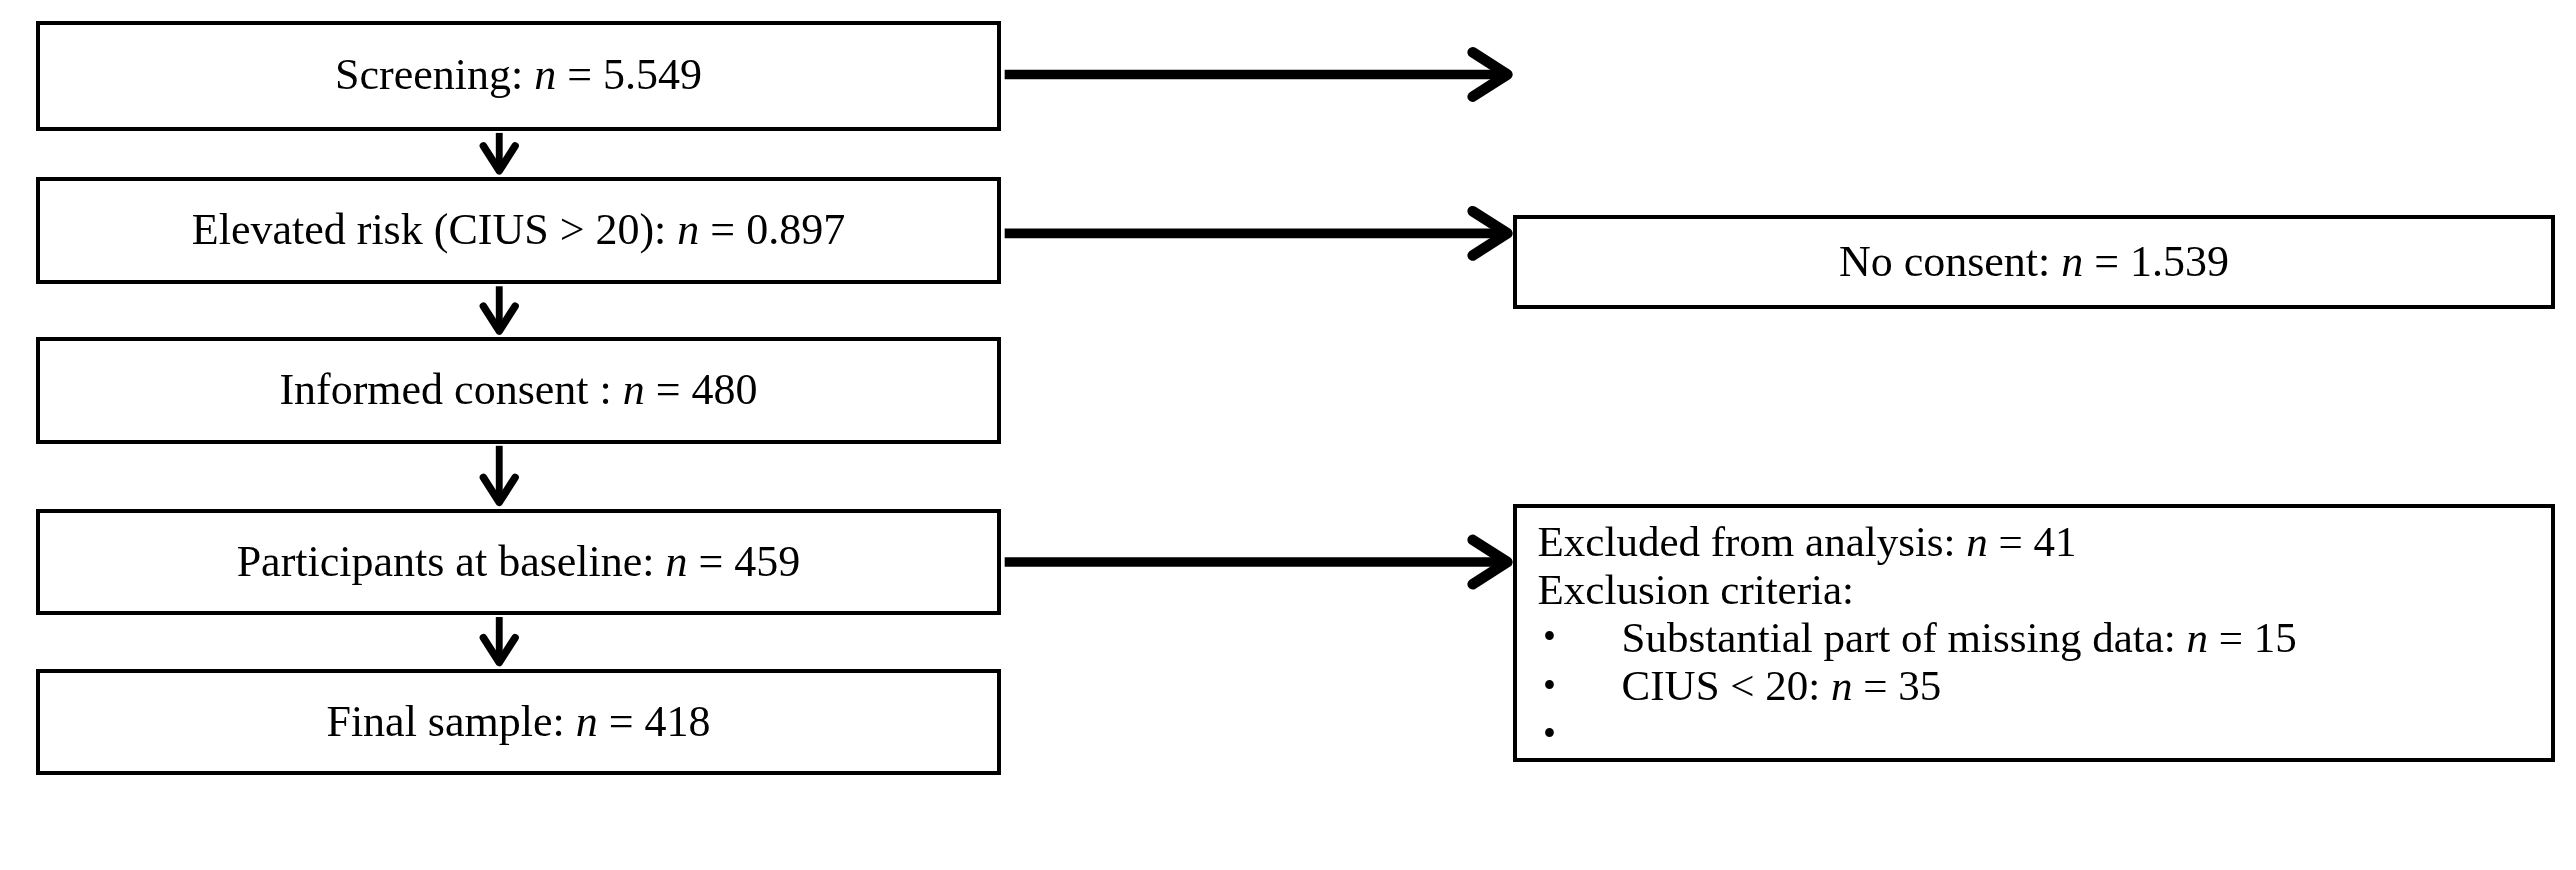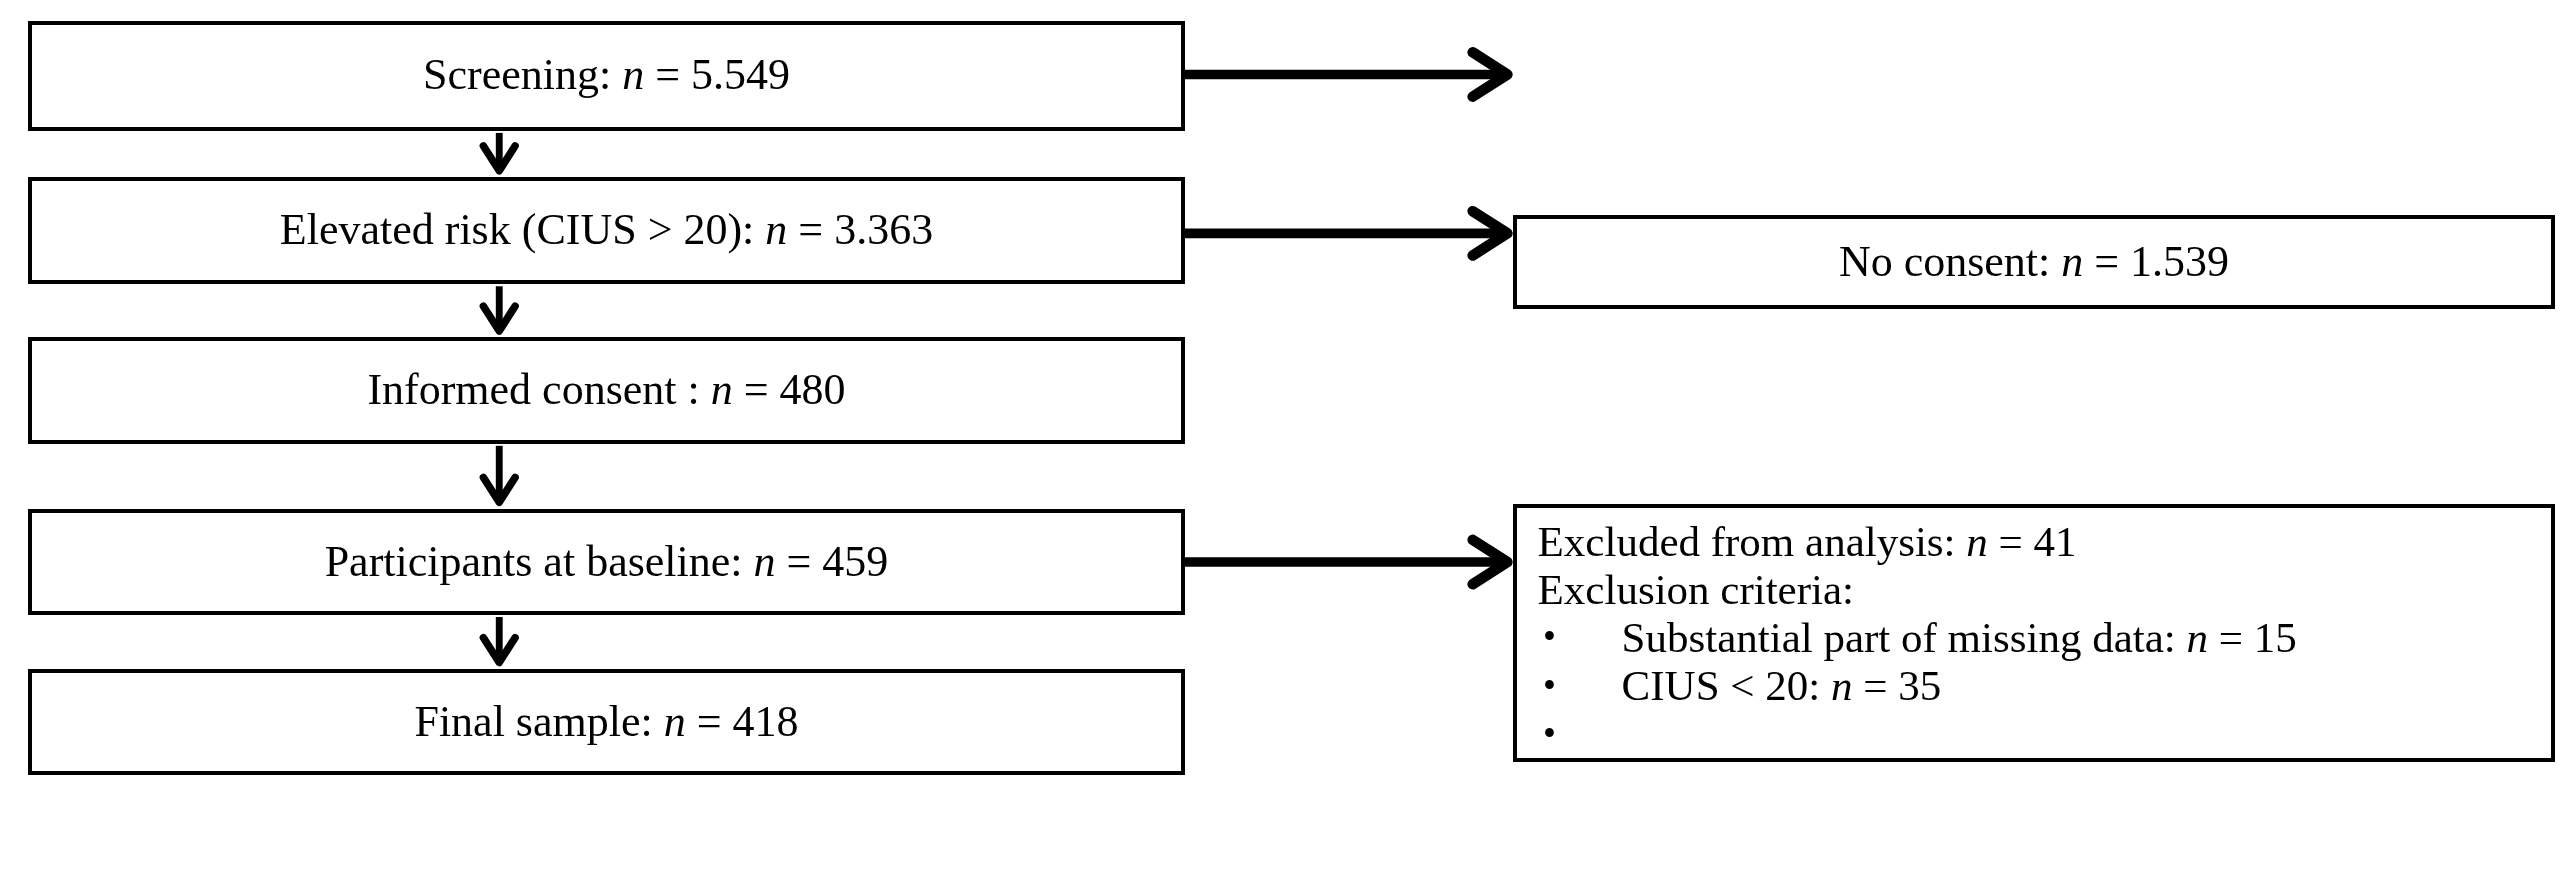--- a/index.html
+++ b/index.html
@@ -29,21 +29,21 @@
     box-sizing: border-box;
     background: #ffffff;
     border: 4.1px solid #000000;
     display: flex;
     align-items: center;
     justify-content: center;
     font-size: 44px;
     line-height: 1.1;
     white-space: pre;
   }
-  .box.left-col  { left: 28px;   width: 1157px; }
+  .box.left-col  { left: 36px;   width: 965px; }
   .box.right-col { left: 1513px; width: 1042px; }
   .nvar { font-style: italic; }
   .box.multi {
     flex-direction: column;
     align-items: stretch;
     justify-content: flex-start;
     padding: 9.6px 20.6px 0 20.6px;
     font-size: 43px;
   }
   .mline {
@@ -78,21 +78,21 @@
     <line x1="726" y1="416" x2="726" y2="481" stroke="#000000" stroke-width="10" marker-end="url(#chev)"></line>
     <line x1="726" y1="648" x2="726" y2="730" stroke="#000000" stroke-width="10" marker-end="url(#chev)"></line>
     <line x1="726" y1="897" x2="726" y2="963" stroke="#000000" stroke-width="10" marker-end="url(#chev)"></line>
   </svg>
 
   <div class="box left-col" style="top:20.6px;height:110px">
     <p class="line"><span>Screening: </span><span class="nvar">n</span><span> = 5.549</span></p>
   </div>
 
   <div class="box left-col" style="top:177px;height:107px">
-    <p class="line"><span>Elevated risk (CIUS &gt; 20): </span><span class="nvar">n</span><span> = 3.363</span></p>
+    <p class="line"><span>Elevated risk (CIUS &gt; 20): </span><span class="nvar">n</span><span> = 0.897</span></p>
   </div>
 
   <div class="box left-col" style="top:337px;height:107px">
     <p class="line"><span>Informed consent : </span><span class="nvar">n</span><span> = 480</span></p>
   </div>
 
   <div class="box left-col" style="top:509px;height:106px">
     <p class="line"><span>Participants at baseline: </span><span class="nvar">n</span><span> = 459</span></p>
   </div>
 

